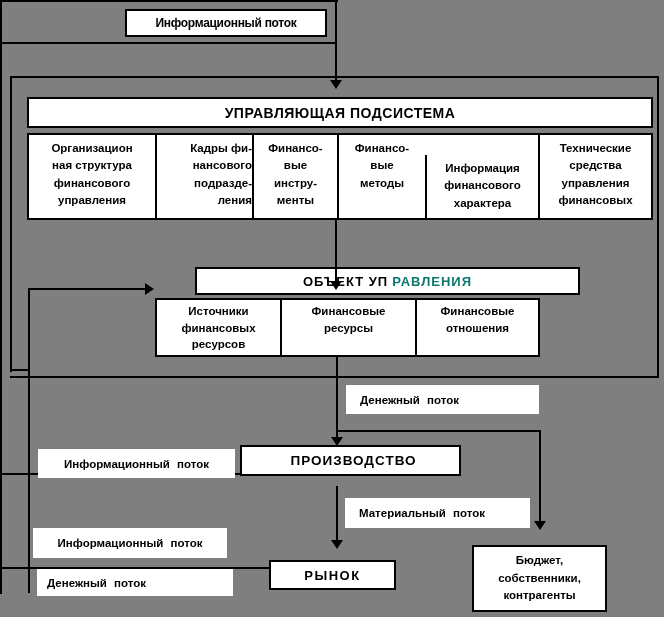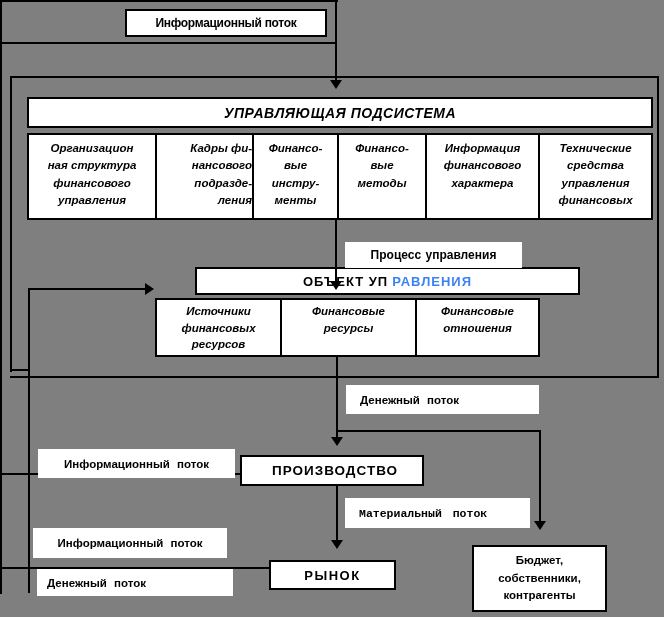--- a/index.html
+++ b/index.html
@@ -24,27 +24,27 @@
     position:absolute; background:#fff; display:flex; align-items:center;
     font-size:11.5px; white-space:nowrap; z-index:2; box-sizing:border-box;
     word-spacing:4px;
   }
   .label.centered { justify-content:center; }
   .label.padded { padding-left:14px; }
   .row { position:absolute; background:#fff; border:2px solid #000; box-sizing:border-box;
     display:flex; z-index:1; }
   .cell {
     box-sizing:border-box; border-left:2px solid #000; text-align:center;
-    white-space:pre-line; font-size:11.5px; line-height:1.5; padding-top:5px;font-style:italic;
+    white-space:pre-line; font-size:11.5px; line-height:1.5; padding-top:5px;
   }
   .cell:first-child { border-left:none; }
   .row-object .cell { line-height:1.45; padding-top:3px; }
   #box-control { font-size:14px; letter-spacing:0.5px; }
   #box-object { font-size:13px; letter-spacing:1px; }
-  #box-object .faded { color:#3b82f6; margin-left:4px; }
+  #box-object .faded { color:#0f766e; margin-left:4px; }
   #box-prod { font-size:13.5px; letter-spacing:1px; }
   #box-market { font-size:13px; letter-spacing:1.5px; }
   #box-budget { font-size:11.5px; line-height:1.55; white-space:pre-line; }
   #label-top-info { border:2px solid #000; font-size:12px; letter-spacing:-0.3px; word-spacing:0; }
   #label-process { font-size:12px; word-spacing:1px; }
 </style>
 </head>
 <body>
 
 <div id="canvas">
@@ -59,51 +59,48 @@
     <span>Информационный поток</span>
   </div>
 
   <div class="line" style="left:10px;top:76px;width:649px;height:2px;"></div>
   <div class="line" style="left:657px;top:76px;width:2px;height:302px;"></div>
   <div class="line" style="left:10px;top:76px;width:2px;height:296px;"></div>
   <div class="line" style="left:10px;top:369px;width:20px;height:2px;"></div>
   <div class="line" style="left:10px;top:376px;width:649px;height:2px;"></div>
   <div class="line" style="left:28px;top:288px;width:2px;height:305px;"></div>
 
-  <div class="box" id="box-control" style="left:27px;top:97px;width:626px;height:31px;font-style:italic;">
+  <div class="box" id="box-control" style="left:27px;top:97px;width:626px;height:31px;">
     <span>УПРАВЛЯЮЩАЯ ПОДСИСТЕМА</span>
   </div>
   <div class="row" style="left:27px;top:133px;width:626px;height:87px;">
     <div class="cell" style="width:126px;">Организацион
 ная структура
 финансового
 управления</div>
     <div class="cell" style="width:97px;text-align:right;">Кадры фи-
 нансового
 подразде-
 ления</div>
     <div class="cell" style="width:85px;">Финансо-
 вые
 инстру-
 менты</div>
     <div class="cell" style="width:88px;">Финансо-
 вые
 методы</div>
-    <div class="cell" style="width:113px;">Информация
+    <div class="cell" style="width:113px;margin-top:20px;">Информация
 финансового
 характера</div>
     <div class="cell" style="width:113px;">Технические
 средства
 управления
 финансовых</div>
   </div>
 
-  <div class="label centered" id="label-process" style="left:345px;top:242px;width:177px;height:26px;">
-    <span>Процесс управления</span>
-  </div>
   <div class="line over" style="left:335px;top:220px;width:2px;height:62px;"></div>
   <div class="arrow-down" style="left:330px;top:281px;"></div>
 
   <div class="line" style="left:28px;top:288px;width:118px;height:2px;"></div>
   <div class="arrow-right" style="left:145px;top:283px;"></div>
   <div class="box" id="box-object" style="left:155px;top:267px;width:385px;height:28px;margin-left:40px;">
     <span>ОБЪЕКТ УП</span>
     <span class="faded">РАВЛЕНИЯ</span>
   </div>
   <div class="row row-object" style="left:155px;top:298px;width:385px;height:59px;">
@@ -123,27 +120,27 @@
   </div>
 
   <div class="line" style="left:336px;top:430px;width:205px;height:2px;"></div>
   <div class="line" style="left:539px;top:430px;width:2px;height:92px;"></div>
   <div class="arrow-down" style="left:534px;top:521px;"></div>
 
   <div class="line" style="left:0;top:473px;width:240px;height:2px;"></div>
   <div class="label centered" style="left:38px;top:449px;width:197px;height:29px;">
     <span>Информационный поток</span>
   </div>
-  <div class="box" id="box-prod" style="left:240px;top:455px;width:184px;height:31px;padding-left:6px;">
+  <div class="box" id="box-prod" style="left:240px;top:445px;width:221px;height:31px;padding-left:6px;">
     <span>ПРОИЗВОДСТВО</span>
   </div>
 
   <div class="line" style="left:336px;top:486px;width:2px;height:55px;"></div>
   <div class="arrow-down" style="left:331px;top:540px;"></div>
-  <div class="label padded" style="left:345px;top:498px;width:185px;height:30px;font-family:Liberation Mono, monospace;">
+  <div class="label padded" style="left:345px;top:498px;width:185px;height:30px;">
     <span>Материальный поток</span>
   </div>
 
   <div class="label centered" style="left:33px;top:528px;width:194px;height:30px;">
     <span>Информационный поток</span>
   </div>
   <div class="line" style="left:0;top:567px;width:269px;height:2px;"></div>
   <div class="label padded" style="left:37px;top:569px;width:196px;height:27px;padding-left:10px;">
     <span>Денежный поток</span>
   </div>

